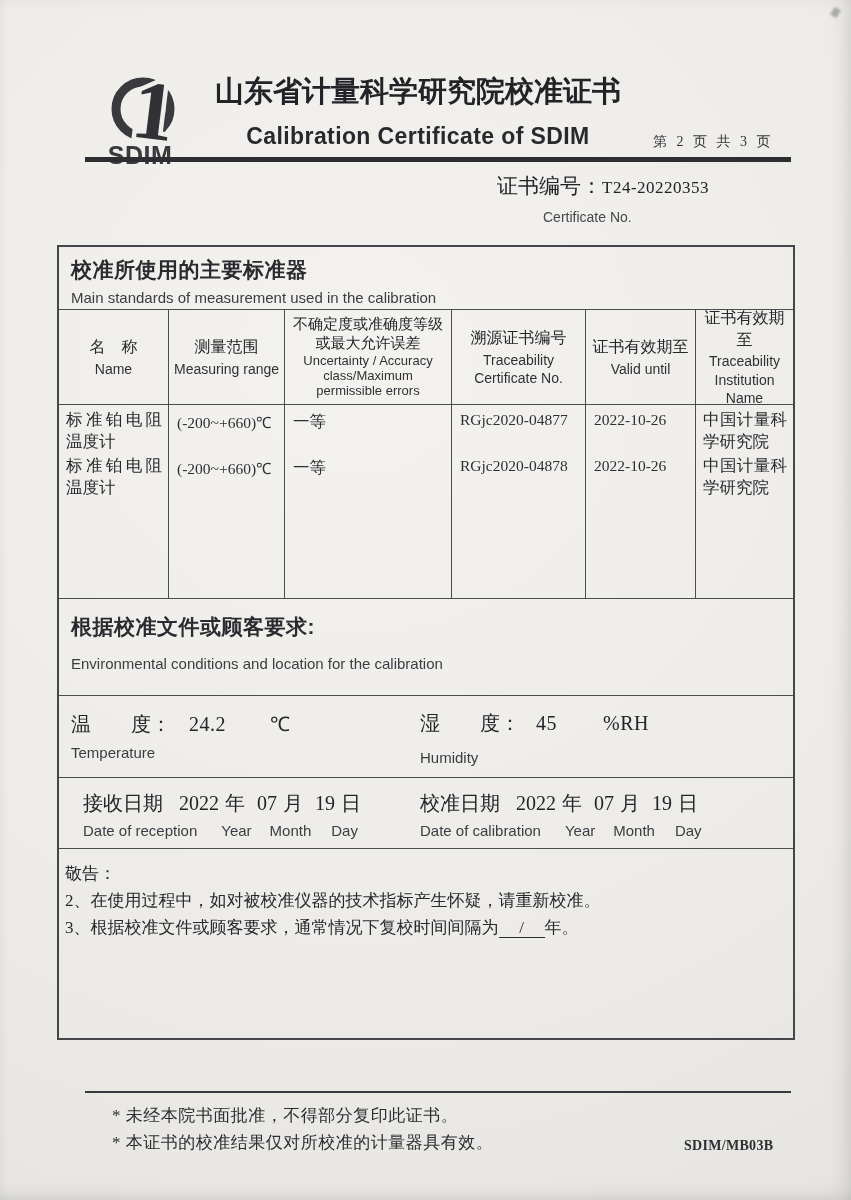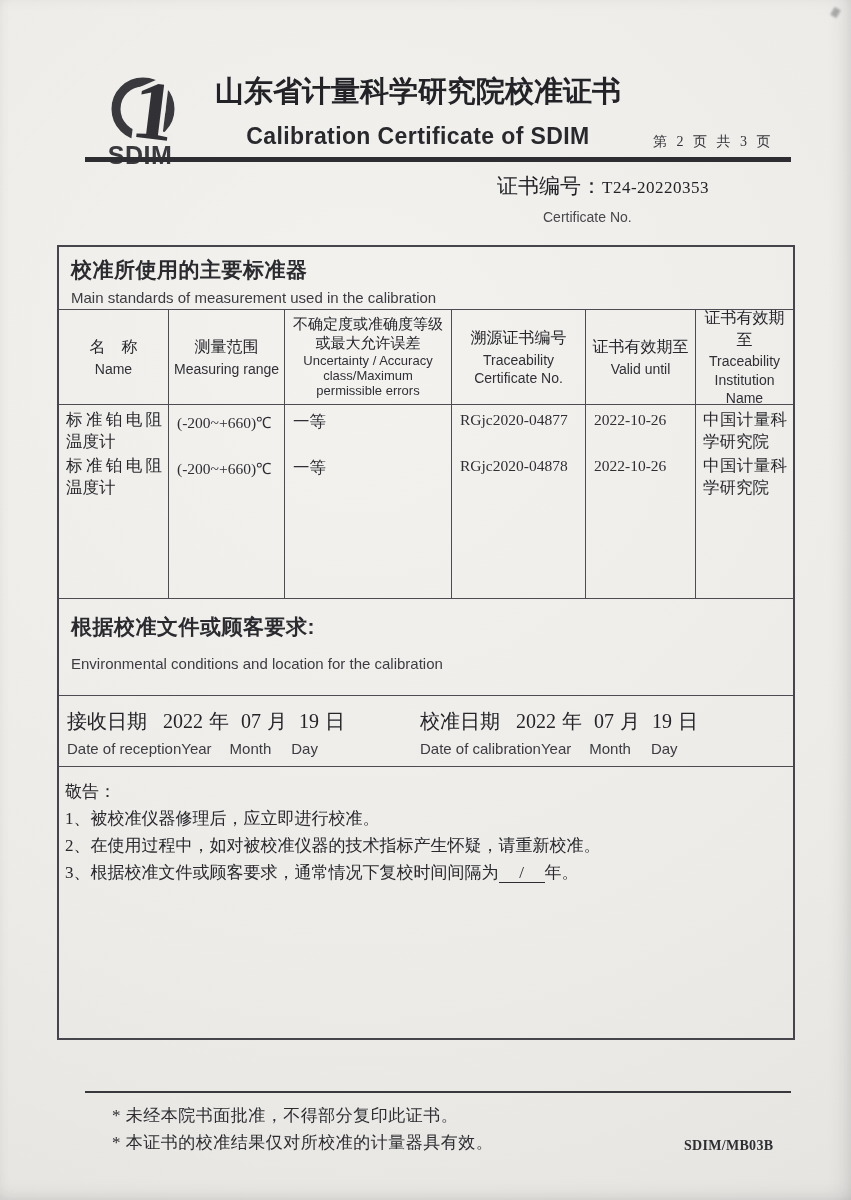--- a/index.html
+++ b/index.html
@@ -123,31 +123,31 @@
   }
   .row-temp .num{margin:0 26px 0 18px;}
   .loc-line2{display:flex;align-items:baseline;margin-top:4px;}
   .loc-line2 .kv-en{margin-top:0;}
   .loc-line2 .v2{font-size:20px;color:#242429;margin-left:48px;}
   .row-others .half-r{padding-top:10px;}
   .row-others .half-r .kv-line{font-size:20px;}
 
   
   .date-block{padding-top:12px;}
-  .date-block.left{width:361px;padding-left:8px;}
+  .date-block.left{width:361px;padding-left:24px;}
   .date-block.right{flex:1;}
   .date-line{font-size:20px;color:#232328;white-space:nowrap;}
   .date-line .d-lbl{margin-right:16px;}
   .date-line .d-num{font-family:"Liberation Serif", serif;margin-right:6px;}
   .date-line .d-unit{margin-right:12px;}
   .date-en{
     margin-top:5px;font-size:15px;color:#3c3c42;
     font-family:"Liberation Sans", sans-serif;white-space:nowrap;
   }
-  .date-en .en-y{}
+  .date-en .en-y{margin-left:24px;}
   .date-en .en-m{margin-left:18px;}
   .date-en .en-d{margin-left:20px;}
 
   
   .notice{flex:1;border-top:1px solid var(--line);padding:11px 14px 0 6px;}
   .notice div{font-size:17px;line-height:27px;color:#28282d;}
   .blank{
     display:inline-block;min-width:46px;text-align:center;
     border-bottom:1.5px solid #2c2c31;line-height:1;padding-bottom:1px;
     font-family:"Liberation Serif", serif;
@@ -246,20 +246,34 @@
         <div class="cell-zh">中国计量科学研究院</div>
         <div class="cell-zh">中国计量科学研究院</div>
       </div>
     </div>
 
     <div class="sec-head env-head">
       <div class="sec-zh">根据校准文件或顾客要求:</div>
       <div class="sec-en">Environmental conditions and location for the calibration</div>
     </div>
 
+    <div class="row row-temp">
+      <div class="half-l">
+        <div class="kv-line">
+          <span>温　　度：</span><span class="num">24.2</span><span class="num">℃</span>
+        </div>
+        <div class="kv-en">Temperature</div>
+      </div>
+      <div class="half-r">
+        <div class="kv-line">
+          <span>湿　　度：</span><span class="num" style="margin:0 28px 0 16px;">45</span><span class="num">%RH</span>
+        </div>
+        <div class="kv-en" style="margin-top:12px;">Humidity</div>
+      </div>
+    </div>
 
 
     <div class="row row-dates">
       <div class="date-block left">
         <div class="date-line">
           <span class="d-lbl">接收日期</span><span class="d-num">2022</span><span class="d-unit">年</span><span class="d-num">07</span><span class="d-unit">月</span><span class="d-num">19</span><span class="d-unit">日</span>
         </div>
         <div class="date-en">
           <span>Date of reception</span><span class="en-y">Year</span><span class="en-m">Month</span><span class="en-d">Day</span>
         </div>
@@ -269,21 +283,20 @@
           <span class="d-lbl">校准日期</span><span class="d-num">2022</span><span class="d-unit">年</span><span class="d-num">07</span><span class="d-unit">月</span><span class="d-num">19</span><span class="d-unit">日</span>
         </div>
         <div class="date-en">
           <span>Date of calibration</span><span class="en-y">Year</span><span class="en-m">Month</span><span class="en-d">Day</span>
         </div>
       </div>
     </div>
 
     <div class="notice">
       <div>敬告：</div>
-      <div>1、被校准仪器修理后，应立即进行校准。</div>
       <div>2、在使用过程中，如对被校准仪器的技术指标产生怀疑，请重新校准。</div>
       <div>
         <span>3、根据校准文件或顾客要求，通常情况下复校时间间隔为</span><span class="blank">/</span><span>年。</span>
       </div>
     </div>
 
   </div>
 
   <div class="footer-rule"></div>
   <div class="footnotes">

